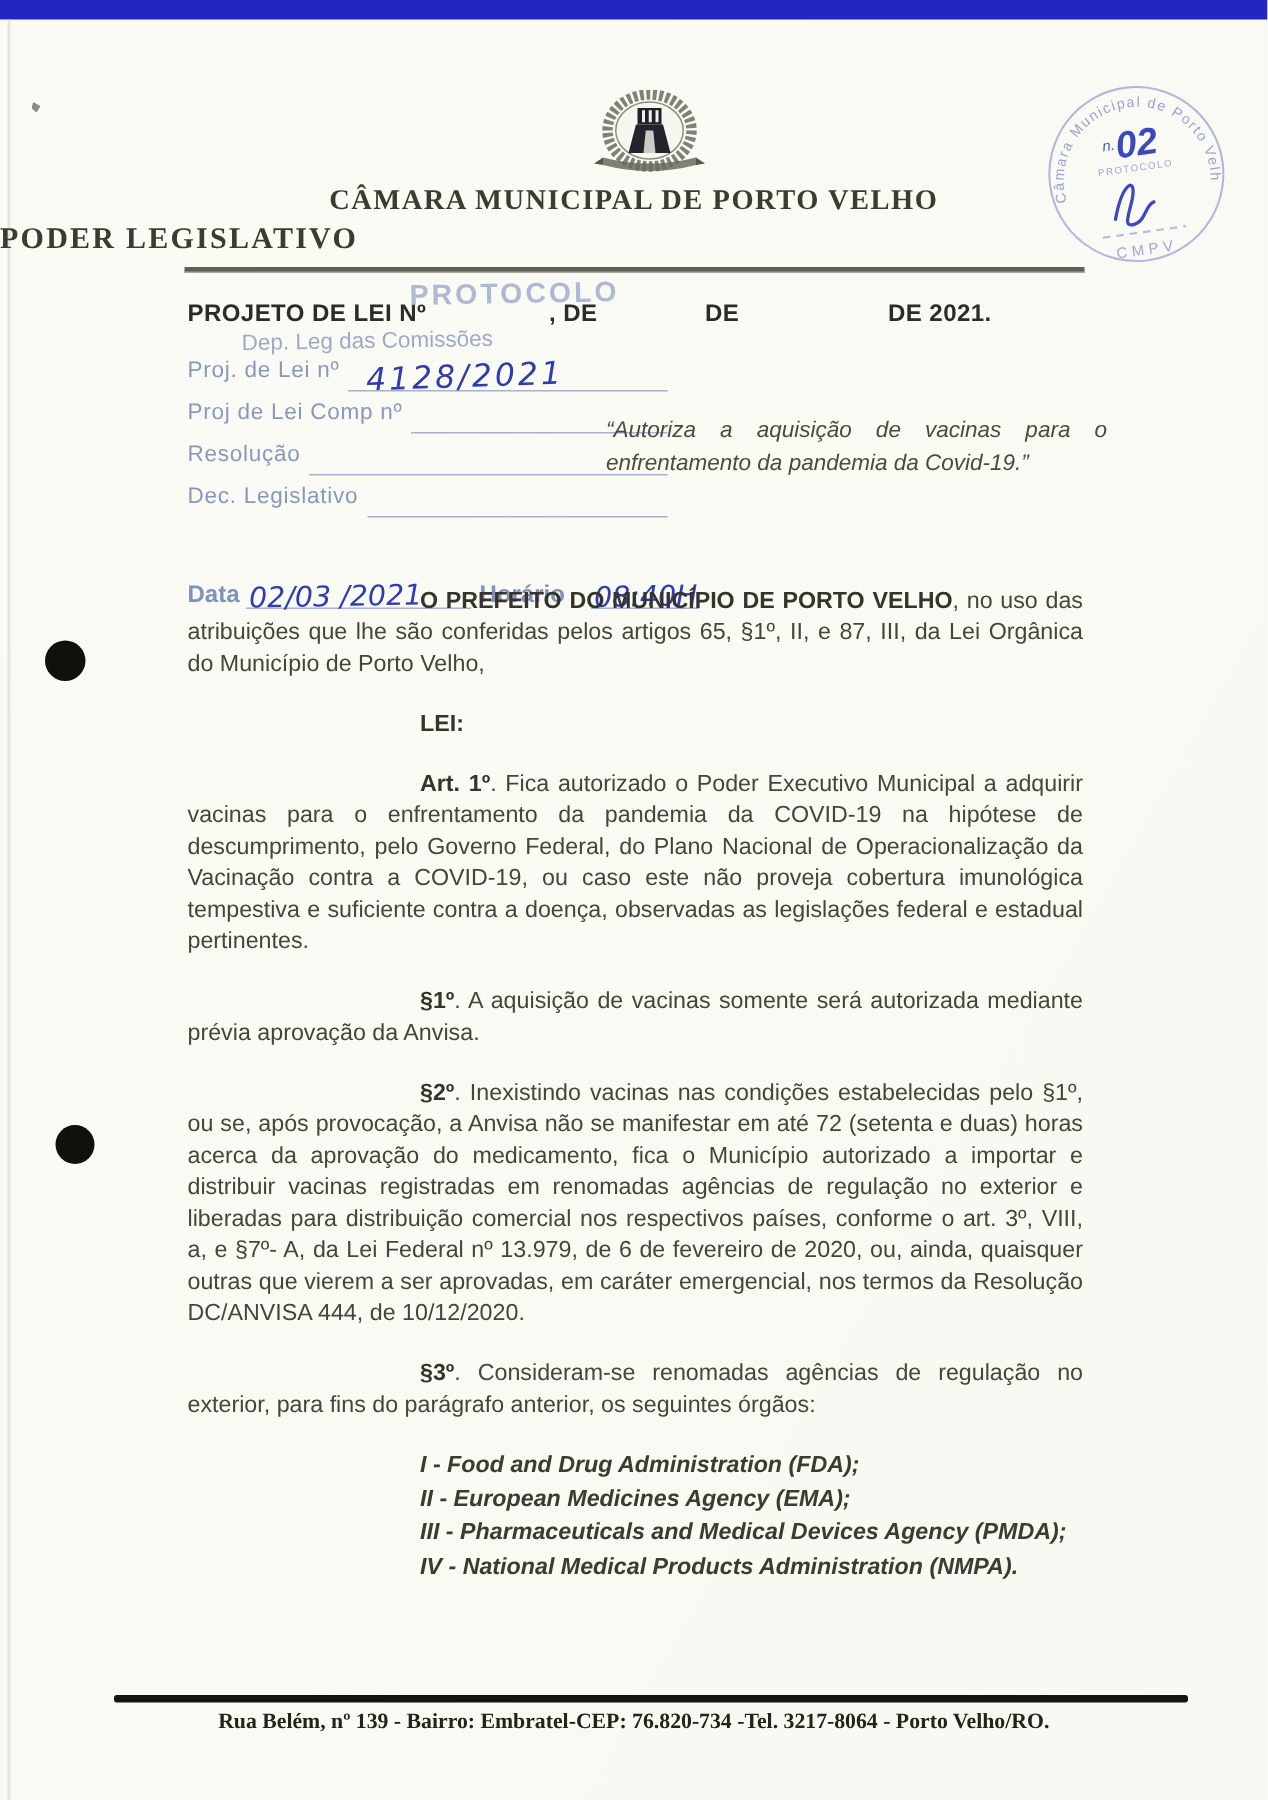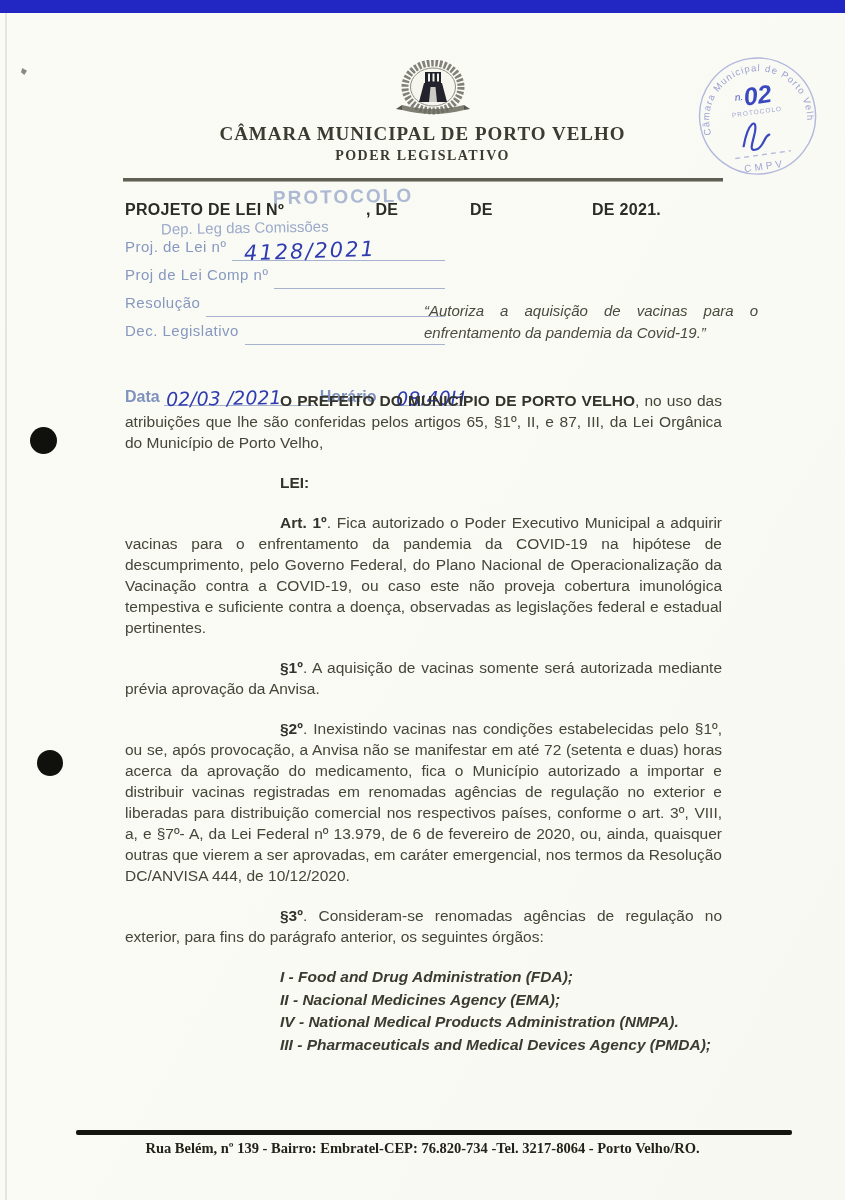--- a/index.html
+++ b/index.html
@@ -15,22 +15,22 @@
 
   
   .hole{position:absolute;border-radius:50%;background:#10100c;}
   .hole1{left:30px;top:427px;width:27px;height:27px;}
   .hole2{left:37px;top:750px;width:26px;height:26px;}
 
   
   .emblem{position:absolute;left:394px;top:60px;}
   .org-name{position:absolute;left:0;top:123px;width:845px;text-align:center;
     font-family:"Liberation Serif",serif;font-weight:bold;font-size:19px;letter-spacing:1px;color:#3b3b32;}
-  .org-sub{position:absolute;left:0;top:148px;width:845px;text-align:center;
-    font-family:"Liberation Serif",serif;font-weight:bold;font-size:14px;letter-spacing:1.5px;color:#3b3b32;}
+  .org-sub{position:absolute;left:0;top:148px;width:845px;text-align:left;
+    font-family:"Liberation Serif",serif;font-weight:bold;font-size:20px;letter-spacing:1.5px;color:#3b3b32;}
   .hdr-rule{position:absolute;left:123px;top:178px;width:600px;height:3px;background:#5f5f55;border-bottom:1px solid #a8a89a;}
 
   
   .round-stamp{position:absolute;left:690px;top:46px;transform:rotate(-8deg);}
 
   
   .title-line span{position:absolute;top:201px;font-weight:bold;font-size:16px;color:#2c2c26;letter-spacing:.3px;white-space:nowrap;}
   .tl1{left:125px;} .tl2{left:366px;text-align:right;} .tl3{left:470px;} .tl4{left:592px;}
 
   
@@ -44,22 +44,22 @@
   .handwriting{font-family:"DejaVu Sans",sans-serif;font-style:italic;color:#2e3cb0;}
   .proj-num{position:absolute;left:12px;bottom:-3px;font-size:21px;letter-spacing:2px;transform:rotate(-2deg);white-space:nowrap;}
   .date-row{display:flex;align-items:flex-end;height:30px;width:350px;}
   .date-label{font-size:16px;font-weight:bold;color:#7f91bd;}
   .date-line{border-bottom:1.6px solid rgba(110,130,180,.6);position:relative;height:24px;}
   .dl1{width:150px;margin-left:4px;} .dl2{width:72px;margin-left:17px;}
   .date-val{position:absolute;left:2px;bottom:-4px;font-size:19px;white-space:nowrap;transform:rotate(-1deg);}
   .time-label{font-size:16px;font-weight:bold;color:#7f91bd;margin-left:6px;}
 
   
-  .epigraph{position:absolute;left:424px;top:276px;width:334px;
-    font-style:italic;font-size:15px;line-height:22px;color:#4a4a40;text-align:justify;margin-top:24px;}
+  .epigraph{position:absolute;left:404px;top:276px;width:334px;
+    font-style:italic;font-size:15px;line-height:22px;color:#4a4a40;text-align:justify;}
 
   
   .doc-body{position:absolute;left:125px;top:390px;width:597px;
     font-size:15.5px;line-height:21px;color:#45453a;text-align:justify;}
   .doc-body p.para{margin:0 0 19px 0;text-indent:155px;}
   .doc-body .b{font-weight:bold;color:#34342c;}
   .doc-body .list-item{margin:0 0 1.5px 155px;font-weight:bold;color:#3b3b31;text-align:left;font-style:italic;}
 
   
   .footer-rule{position:absolute;left:76px;top:1130px;width:716px;height:5px;background:#15150f;border-radius:2px;}
@@ -159,21 +159,21 @@
   <div class="epigraph">“Autoriza a aquisição de vacinas para o enfrentamento da pandemia da Covid-19.”</div>
 
   <div class="doc-body">
       <p class="para"><span class="b">O PREFEITO DO MUNICÍPIO DE PORTO VELHO</span><span>, no uso das atribuições que lhe são conferidas pelos artigos 65, §1º, II, e 87, III, da Lei Orgânica do Município de Porto Velho,</span></p>
       <p class="para"><span class="b">LEI:</span></p>
       <p class="para"><span class="b">Art. 1º</span><span>. Fica autorizado o Poder Executivo Municipal a adquirir vacinas para o enfrentamento da pandemia da COVID-19 na hipótese de descumprimento, pelo Governo Federal, do Plano Nacional de Operacionalização da Vacinação contra a COVID-19, ou caso este não proveja cobertura imunológica tempestiva e suficiente contra a doença, observadas as legislações federal e estadual pertinentes.</span></p>
       <p class="para"><span class="b">§1º</span><span>. A aquisição de vacinas somente será autorizada mediante prévia aprovação da Anvisa.</span></p>
       <p class="para"><span class="b">§2º</span><span>. Inexistindo vacinas nas condições estabelecidas pelo §1º, ou se, após provocação, a Anvisa não se manifestar em até 72 (setenta e duas) horas acerca da aprovação do medicamento, fica o Município autorizado a importar e distribuir vacinas registradas em renomadas agências de regulação no exterior e liberadas para distribuição comercial nos respectivos países, conforme o art. 3º, VIII, a, e §7º- A, da Lei Federal nº 13.979, de 6 de fevereiro de 2020, ou, ainda, quaisquer outras que vierem a ser aprovadas, em caráter emergencial, nos termos da Resolução DC/ANVISA 444, de 10/12/2020.</span></p>
       <p class="para"><span class="b">§3º</span><span>. Consideram-se renomadas agências de regulação no exterior, para fins do parágrafo anterior, os seguintes órgãos:</span></p>
       <div class="list-item">I - Food and Drug Administration (FDA);</div>
-      <div class="list-item">II - Nacional Medicines Agency (EMA);</div>
+      <div class="list-item">II - European Medicines Agency (EMA);</div>
+      <div class="list-item">III - Pharmaceuticals and Medical Devices Agency (PMDA);</div>
       <div class="list-item">IV - National Medical Products Administration (NMPA).</div>
-      <div class="list-item">III - Pharmaceuticals and Medical Devices Agency (PMDA);</div>
     </div>
 
   <div class="footer-rule"></div>
   <div class="footer-text">Rua Belém, nº 139 - Bairro: Embratel-CEP: 76.820-734 -Tel. 3217-8064 - Porto Velho/RO.</div>
 
 </div>
 
 </body></html>

